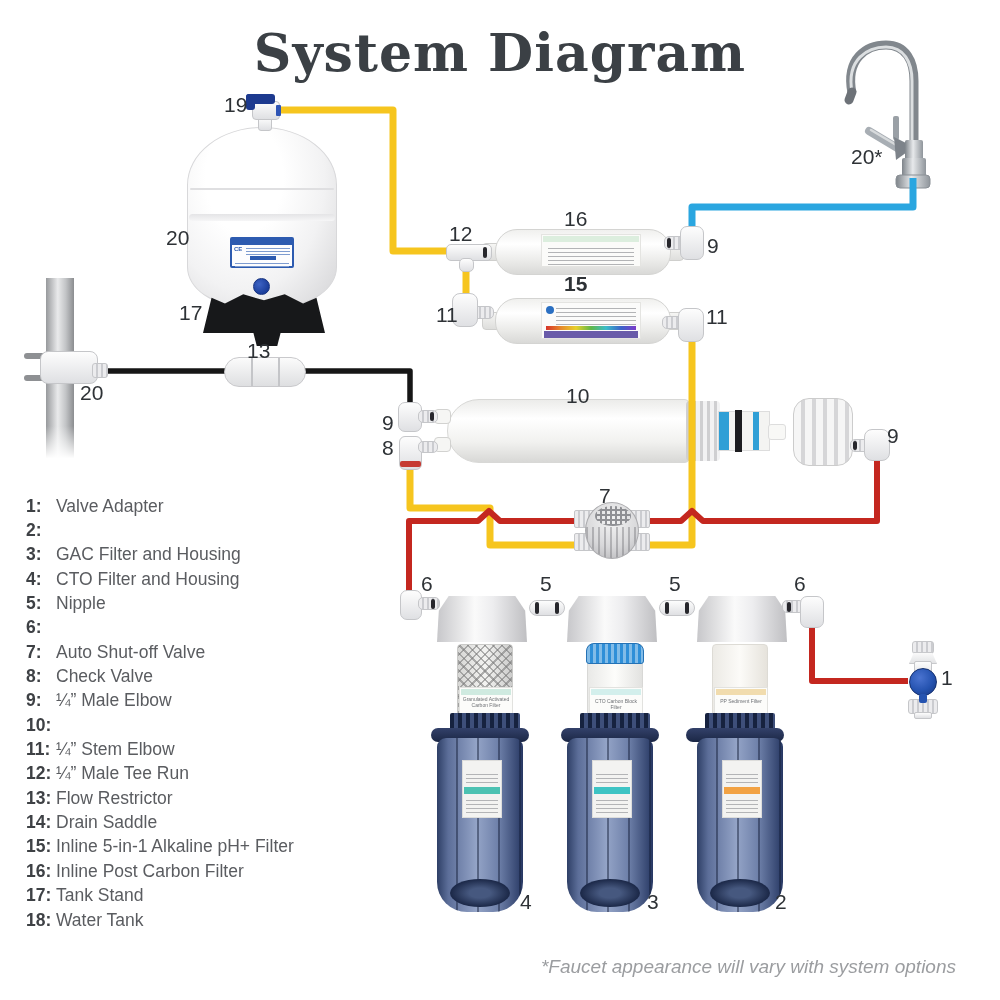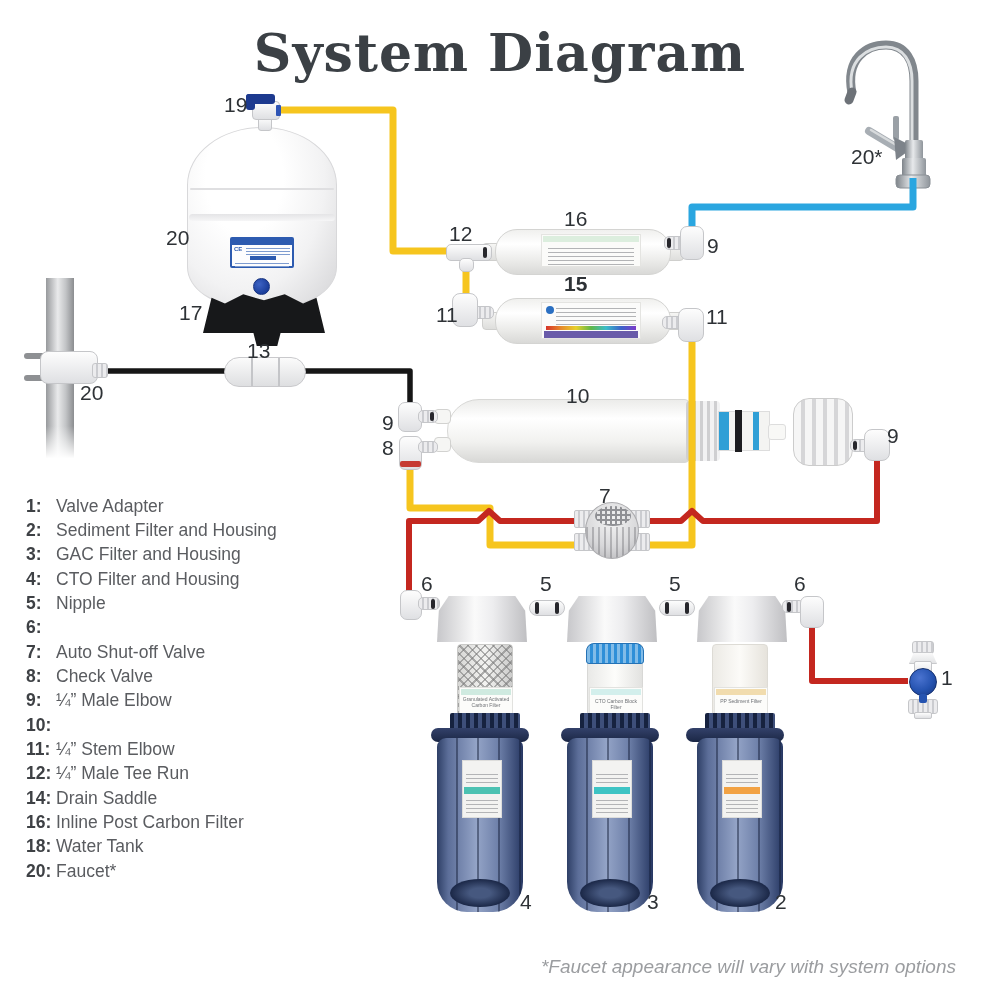--- a/index.html
+++ b/index.html
@@ -324,21 +324,20 @@
   <span class="callout" style="left:775px;top:890px;">2</span>
   <span class="callout" style="left:851px;top:145px;">20*</span>
 
   <div class="legend">
     <div class="row">
         <span class="num">1:</span>
         <span class="txt">Valve Adapter</span>
       </div>
     <div class="row">
         <span class="num">2:</span>
-        <span class="txt">Sediment Filter and Housing</span>
       </div>
     <div class="row">
         <span class="num">3:</span>
         <span class="txt">GAC Filter and Housing</span>
       </div>
     <div class="row">
         <span class="num">4:</span>
         <span class="txt">CTO Filter and Housing</span>
       </div>
     <div class="row">
@@ -365,32 +364,40 @@
       </div>
     <div class="row">
         <span class="num">11:</span>
         <span class="txt">¼” Stem Elbow</span>
       </div>
     <div class="row">
         <span class="num">12:</span>
         <span class="txt">¼” Male Tee Run</span>
       </div>
     <div class="row">
+        <span class="num">13:</span>
+        <span class="txt">Flow Restrictor</span>
+      </div>
+    <div class="row">
         <span class="num">14:</span>
         <span class="txt">Drain Saddle</span>
       </div>
     <div class="row">
+        <span class="num">15:</span>
+        <span class="txt">Inline 5-in-1 Alkaline pH+ Filter</span>
+      </div>
+    <div class="row">
         <span class="num">16:</span>
         <span class="txt">Inline Post Carbon Filter</span>
       </div>
     <div class="row">
+        <span class="num">17:</span>
+        <span class="txt">Tank Stand</span>
+      </div>
+    <div class="row">
         <span class="num">18:</span>
         <span class="txt">Water Tank</span>
       </div>
-    <div class="row">
-        <span class="num">20:</span>
-        <span class="txt">Faucet*</span>
-      </div>
   </div>
 
   <div id="footnote">*Faucet appearance will vary with system options</div>
 
 </div>
 
 </body></html>

